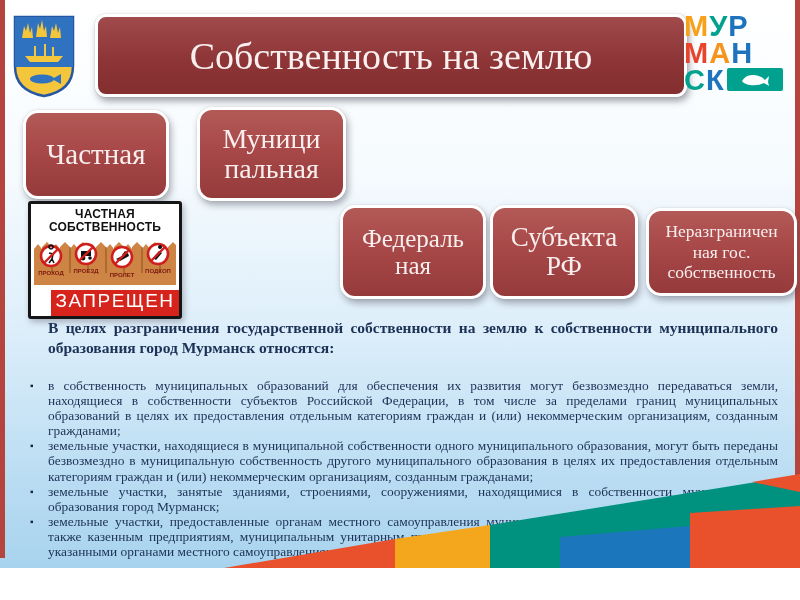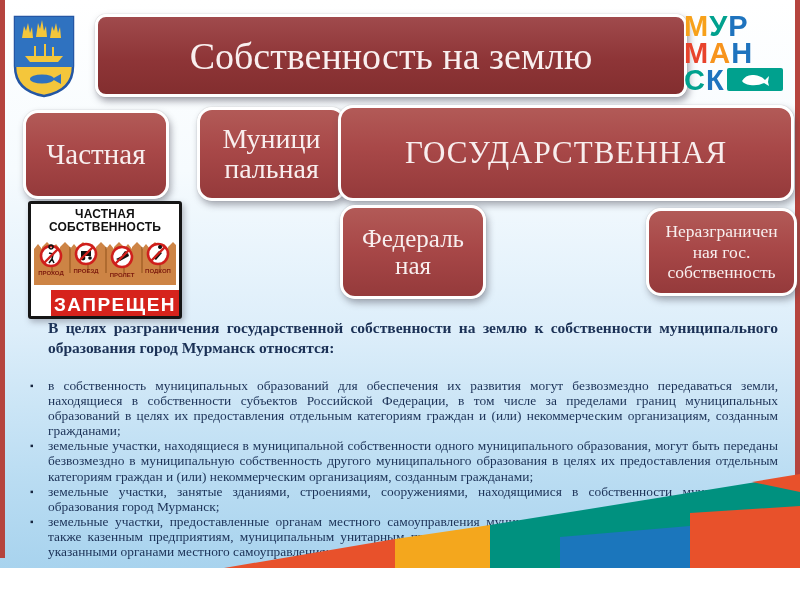--- a/index.html
+++ b/index.html
@@ -30,22 +30,22 @@
   .logo .row span{font-size:29px;line-height:26px;letter-spacing:0px;margin-right:1px;}
   .whale-block{width:56px;height:23px;border-radius:2px;background:#00a18e;
     display:flex;align-items:center;justify-content:center;margin-left:2px;}
 
   
   .sign{position:absolute;left:28px;top:201px;width:148px;height:112px;background:#fff;
     border:3px solid #151515;border-radius:3px;box-shadow:2px 3px 6px rgba(80,80,95,.4);
     font-family:"Liberation Sans", sans-serif;display:flex;flex-direction:column;overflow:hidden;}
   .sign-head{color:#101010;font-weight:bold;font-size:12px;line-height:13px;text-align:center;
     padding-top:4px;letter-spacing:.2px;}
-  .sign-banner{margin-top:auto;height:26px;background:#d6231c;color:#fff;font-weight:bold;
-    font-size:19px;letter-spacing:1.5px;display:flex;align-items:flex-end;justify-content:center;margin-left:20px;}
+  .sign-banner{margin-top:auto;height:26px;background:#d6231c;color:#fff;font-weight:normal;
+    font-size:19px;letter-spacing:1.5px;display:flex;align-items:flex-start;justify-content:center;margin-left:20px;}
 
   
   .textblock{position:absolute;left:26px;top:318px;width:752px;color:#1b3156;}
   .textblock .heading{margin:0 0 20px 22px;font-weight:bold;font-size:15.5px;line-height:20px;text-align:justify;}
   .textblock ul{margin:0;padding:0;list-style:none;}
   .textblock li{position:relative;padding-left:22px;margin:0;font-size:13.4px;line-height:15.1px;text-align:justify;}
   .textblock li::before{content:"▪";position:absolute;left:4px;top:0;font-size:10px;color:#17263f;}
 
   .mosaic{position:absolute;left:0;bottom:0;width:800px;height:100px;}
   .watermark{position:absolute;top:543px;right:2px;display:flex;align-items:center;gap:5px;
@@ -105,27 +105,28 @@
     </div>
   </div>
 
   <div class="rbtn" style="left:23px;top:110px;width:140px;height:83px;font-size:29px;">
     <span>Частная</span>
   </div>
   <div class="rbtn" style="left:181px;top:107px;width:143px;height:88px;font-size:28px;margin-left:16px;">
     <span>Муници
 пальная</span>
   </div>
-  <div class="rbtn" style="left:338px;top:105px;width:450px;height:90px;font-size:31px;letter-spacing:1px;">
-    <span>ГОСУДАРСТВЕННАЯ</span>
-  </div>
 
   <div class="rbtn" style="left:340px;top:205px;width:140px;height:88px;font-size:25px;">
     <span>Федераль
 ная</span>
+  </div>
+  <div class="rbtn" style="left:490px;top:205px;width:142px;height:88px;font-size:27px;">
+    <span>Субъекта
+РФ</span>
   </div>
   <div class="rbtn" style="left:646px;top:208px;width:145px;height:82px;font-size:17.5px;line-height:1.18;">
     <span>Неразграничен
 ная гос.
 собственность</span>
   </div>
 
   <div class="sign">
     <div class="sign-head">
       <div>ЧАСТНАЯ</div>

